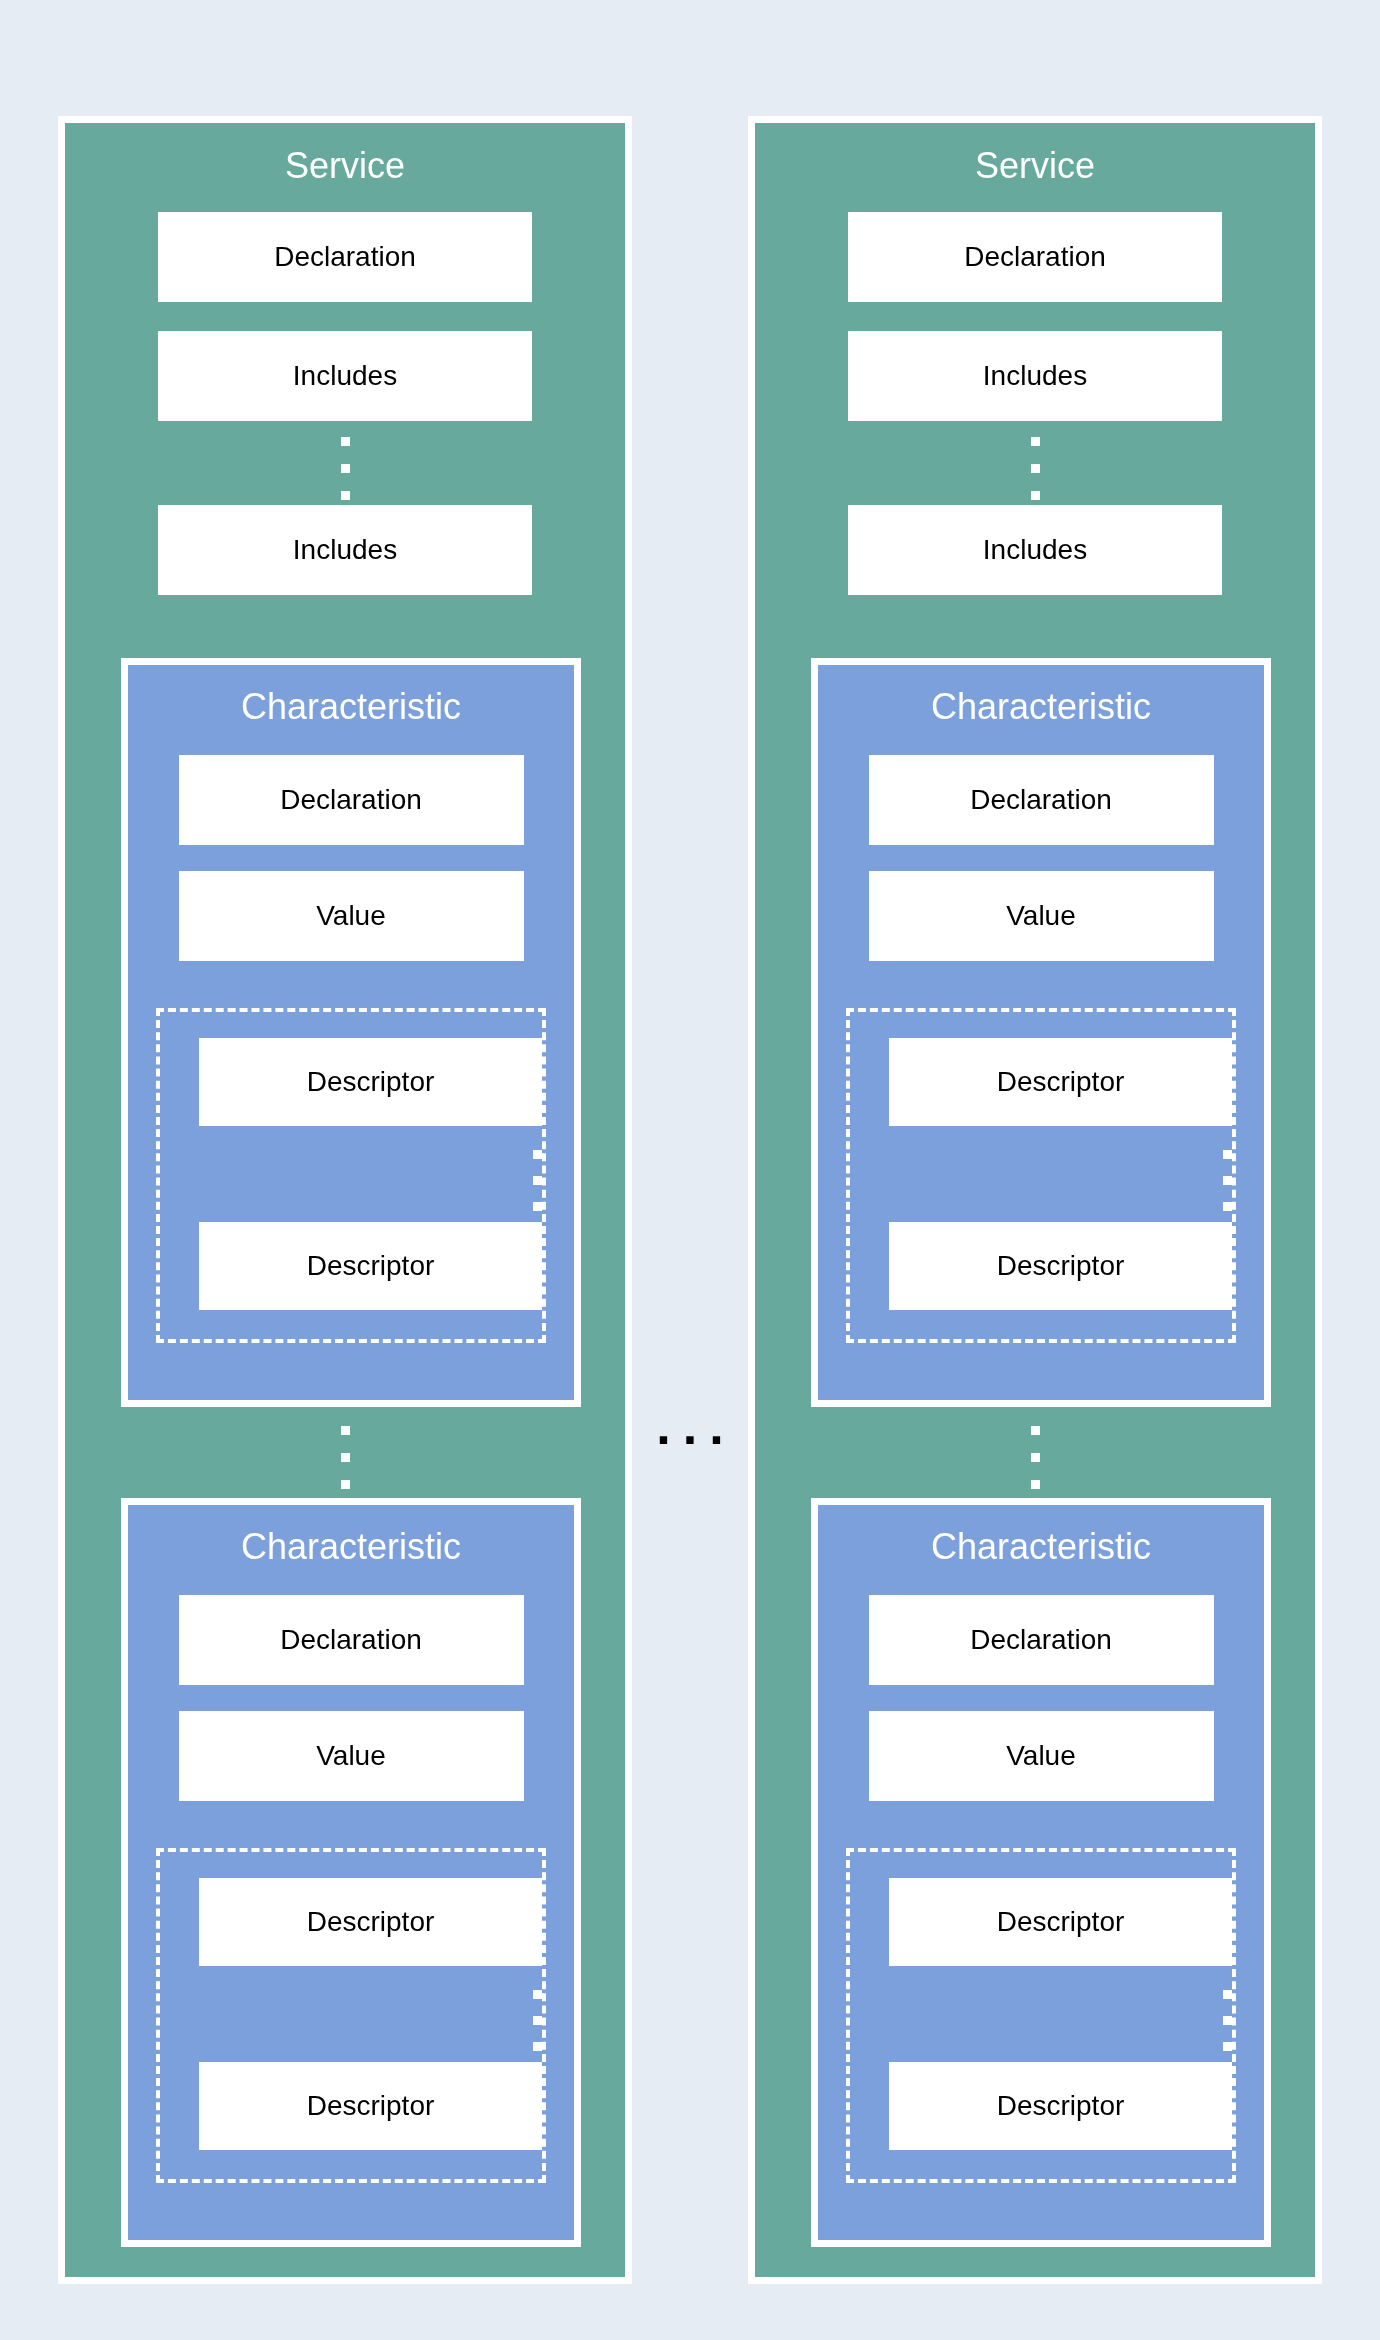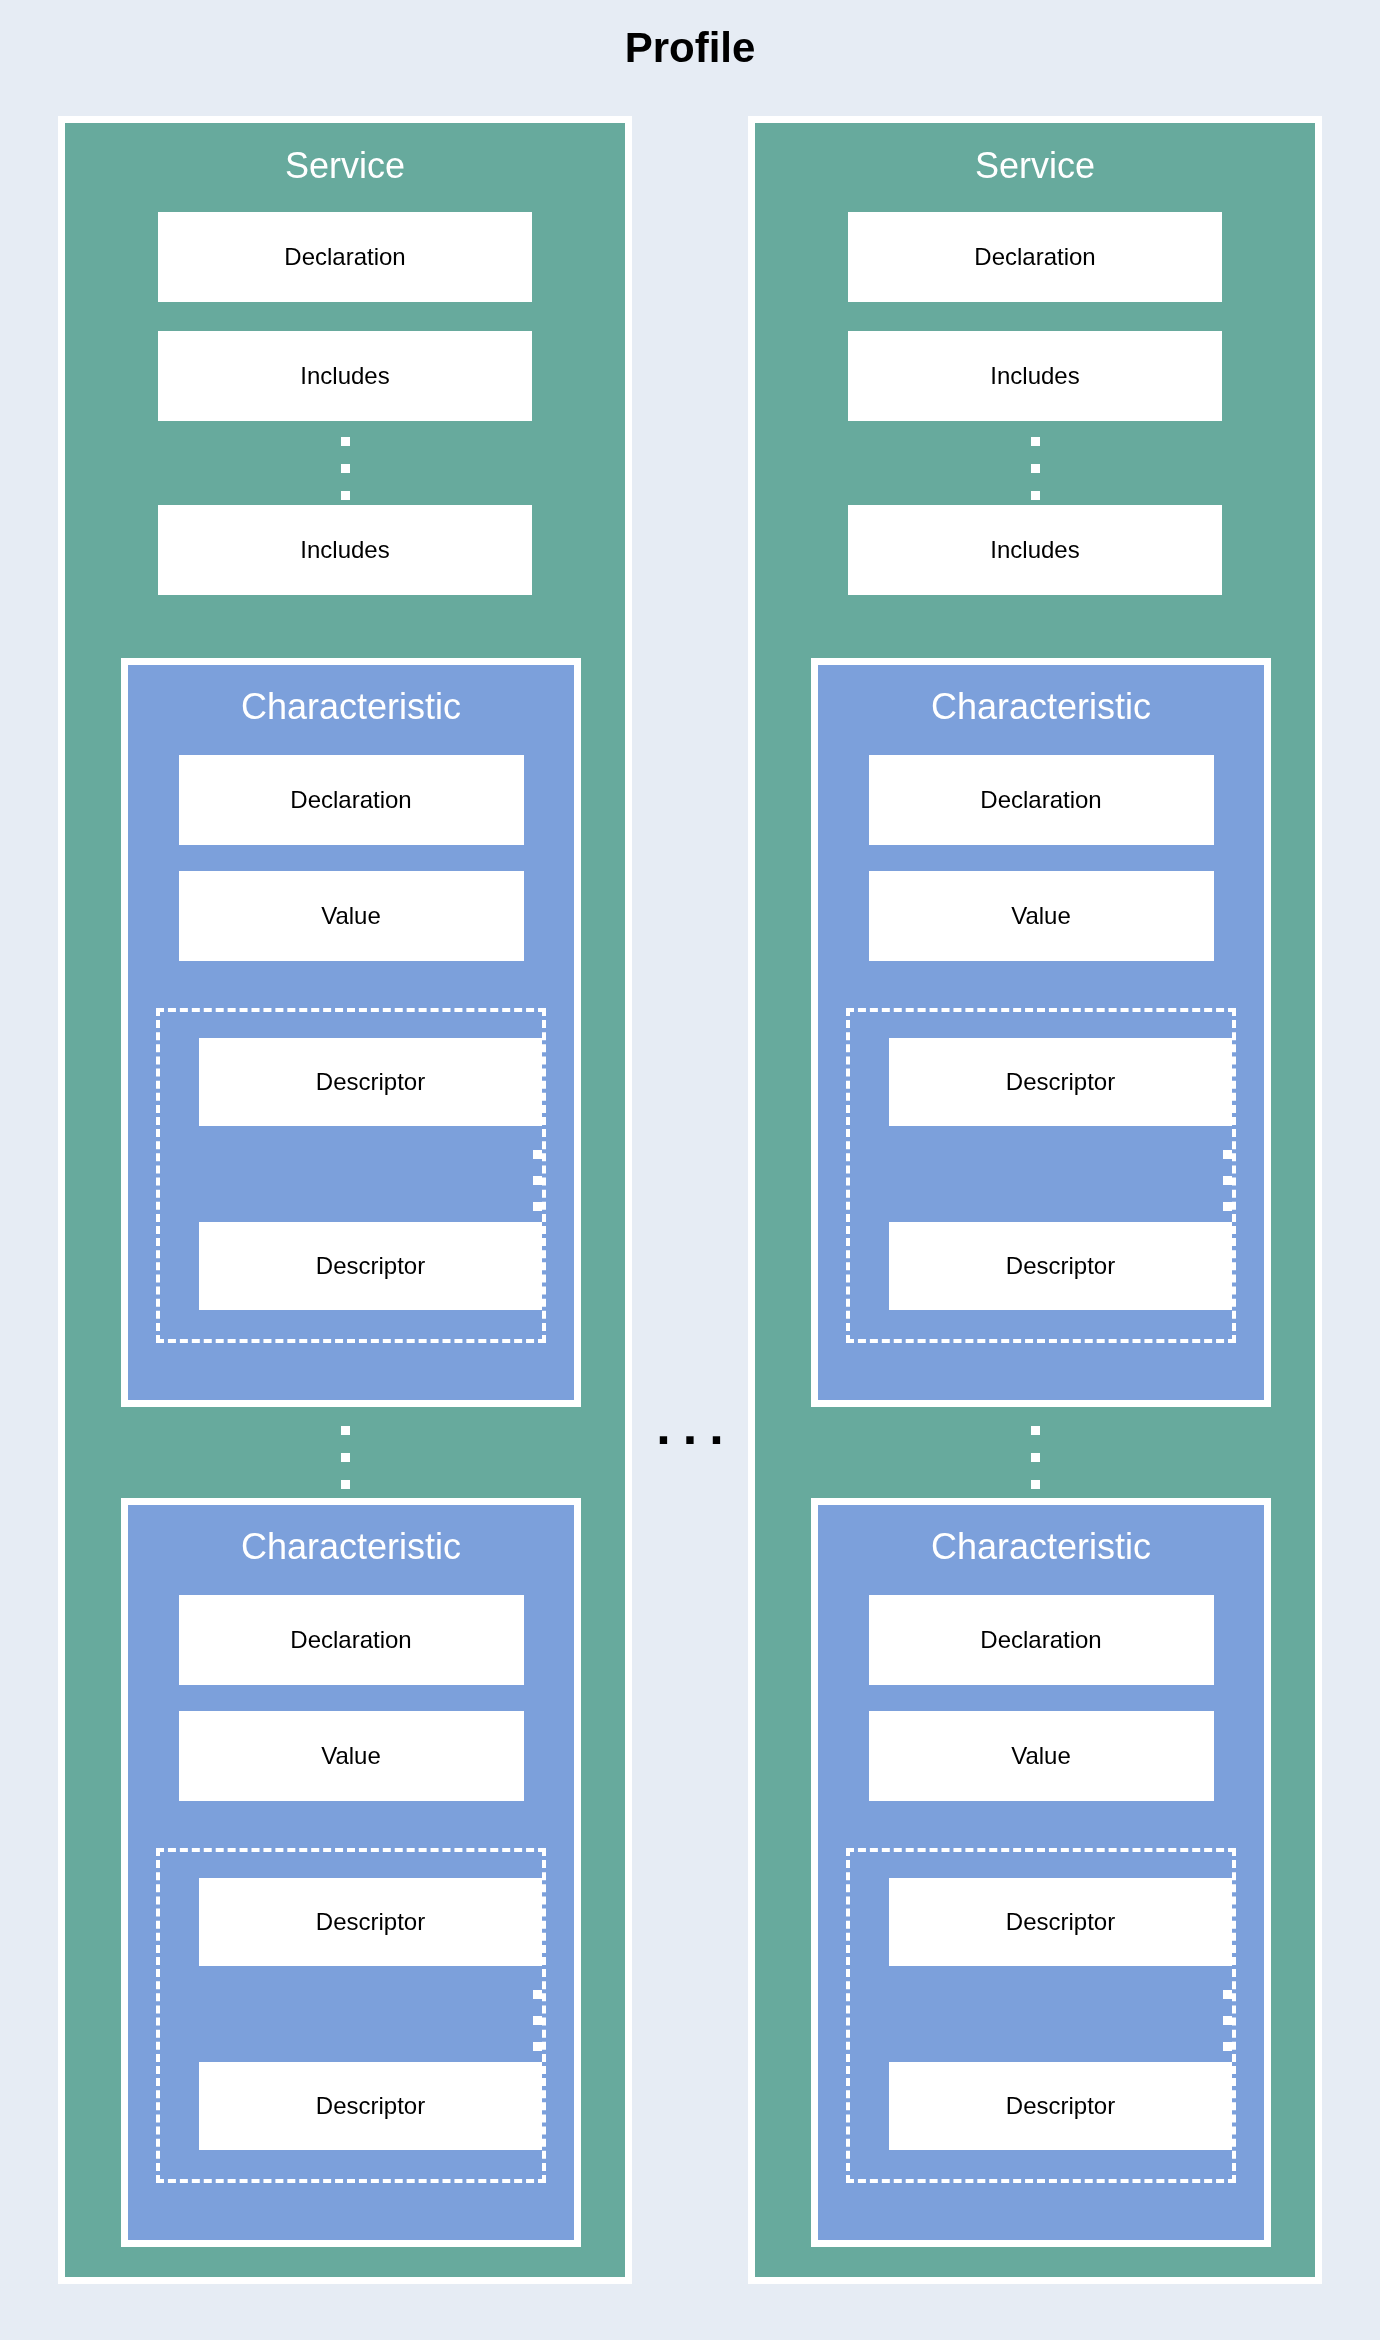--- a/index.html
+++ b/index.html
@@ -38,21 +38,21 @@
     font-size: 36px;
     font-weight: normal;
     color: var(--header-text, #ffffff);
     line-height: 44px;
     flex: none;
   }
   .service-title { margin-top: 21px; }
   .wbox {
     background: var(--box-fill, #ffffff);
     color: var(--box-text, #000000);
-    font-size: 24px;
+    font-size: 28px;
     display: flex;
     align-items: center;
     justify-content: center;
     flex: none;
   }
   .service > .wbox { width: 374px; height: 90px; }
   .svc-declaration { margin-top: 24px; }
   .svc-includes    { margin-top: 29px; }
   .svc-includes2   { margin-top: 5px; }
   .vdots {
@@ -109,21 +109,20 @@
     text-indent: 12px;
     line-height: 56px;
     color: #000000;
   }
 </style>
 </head>
 <body>
 
 <div class="page">
 
-  <div class="page-title">Profile</div>
 
   <section class="service service-left">
     <header class="service-title">Service</header>
     <div class="wbox svc-declaration">Declaration</div>
     <div class="wbox svc-includes">Includes</div>
     <div class="vdots">
         <i></i>
         <i></i>
         <i></i>
       </div>

